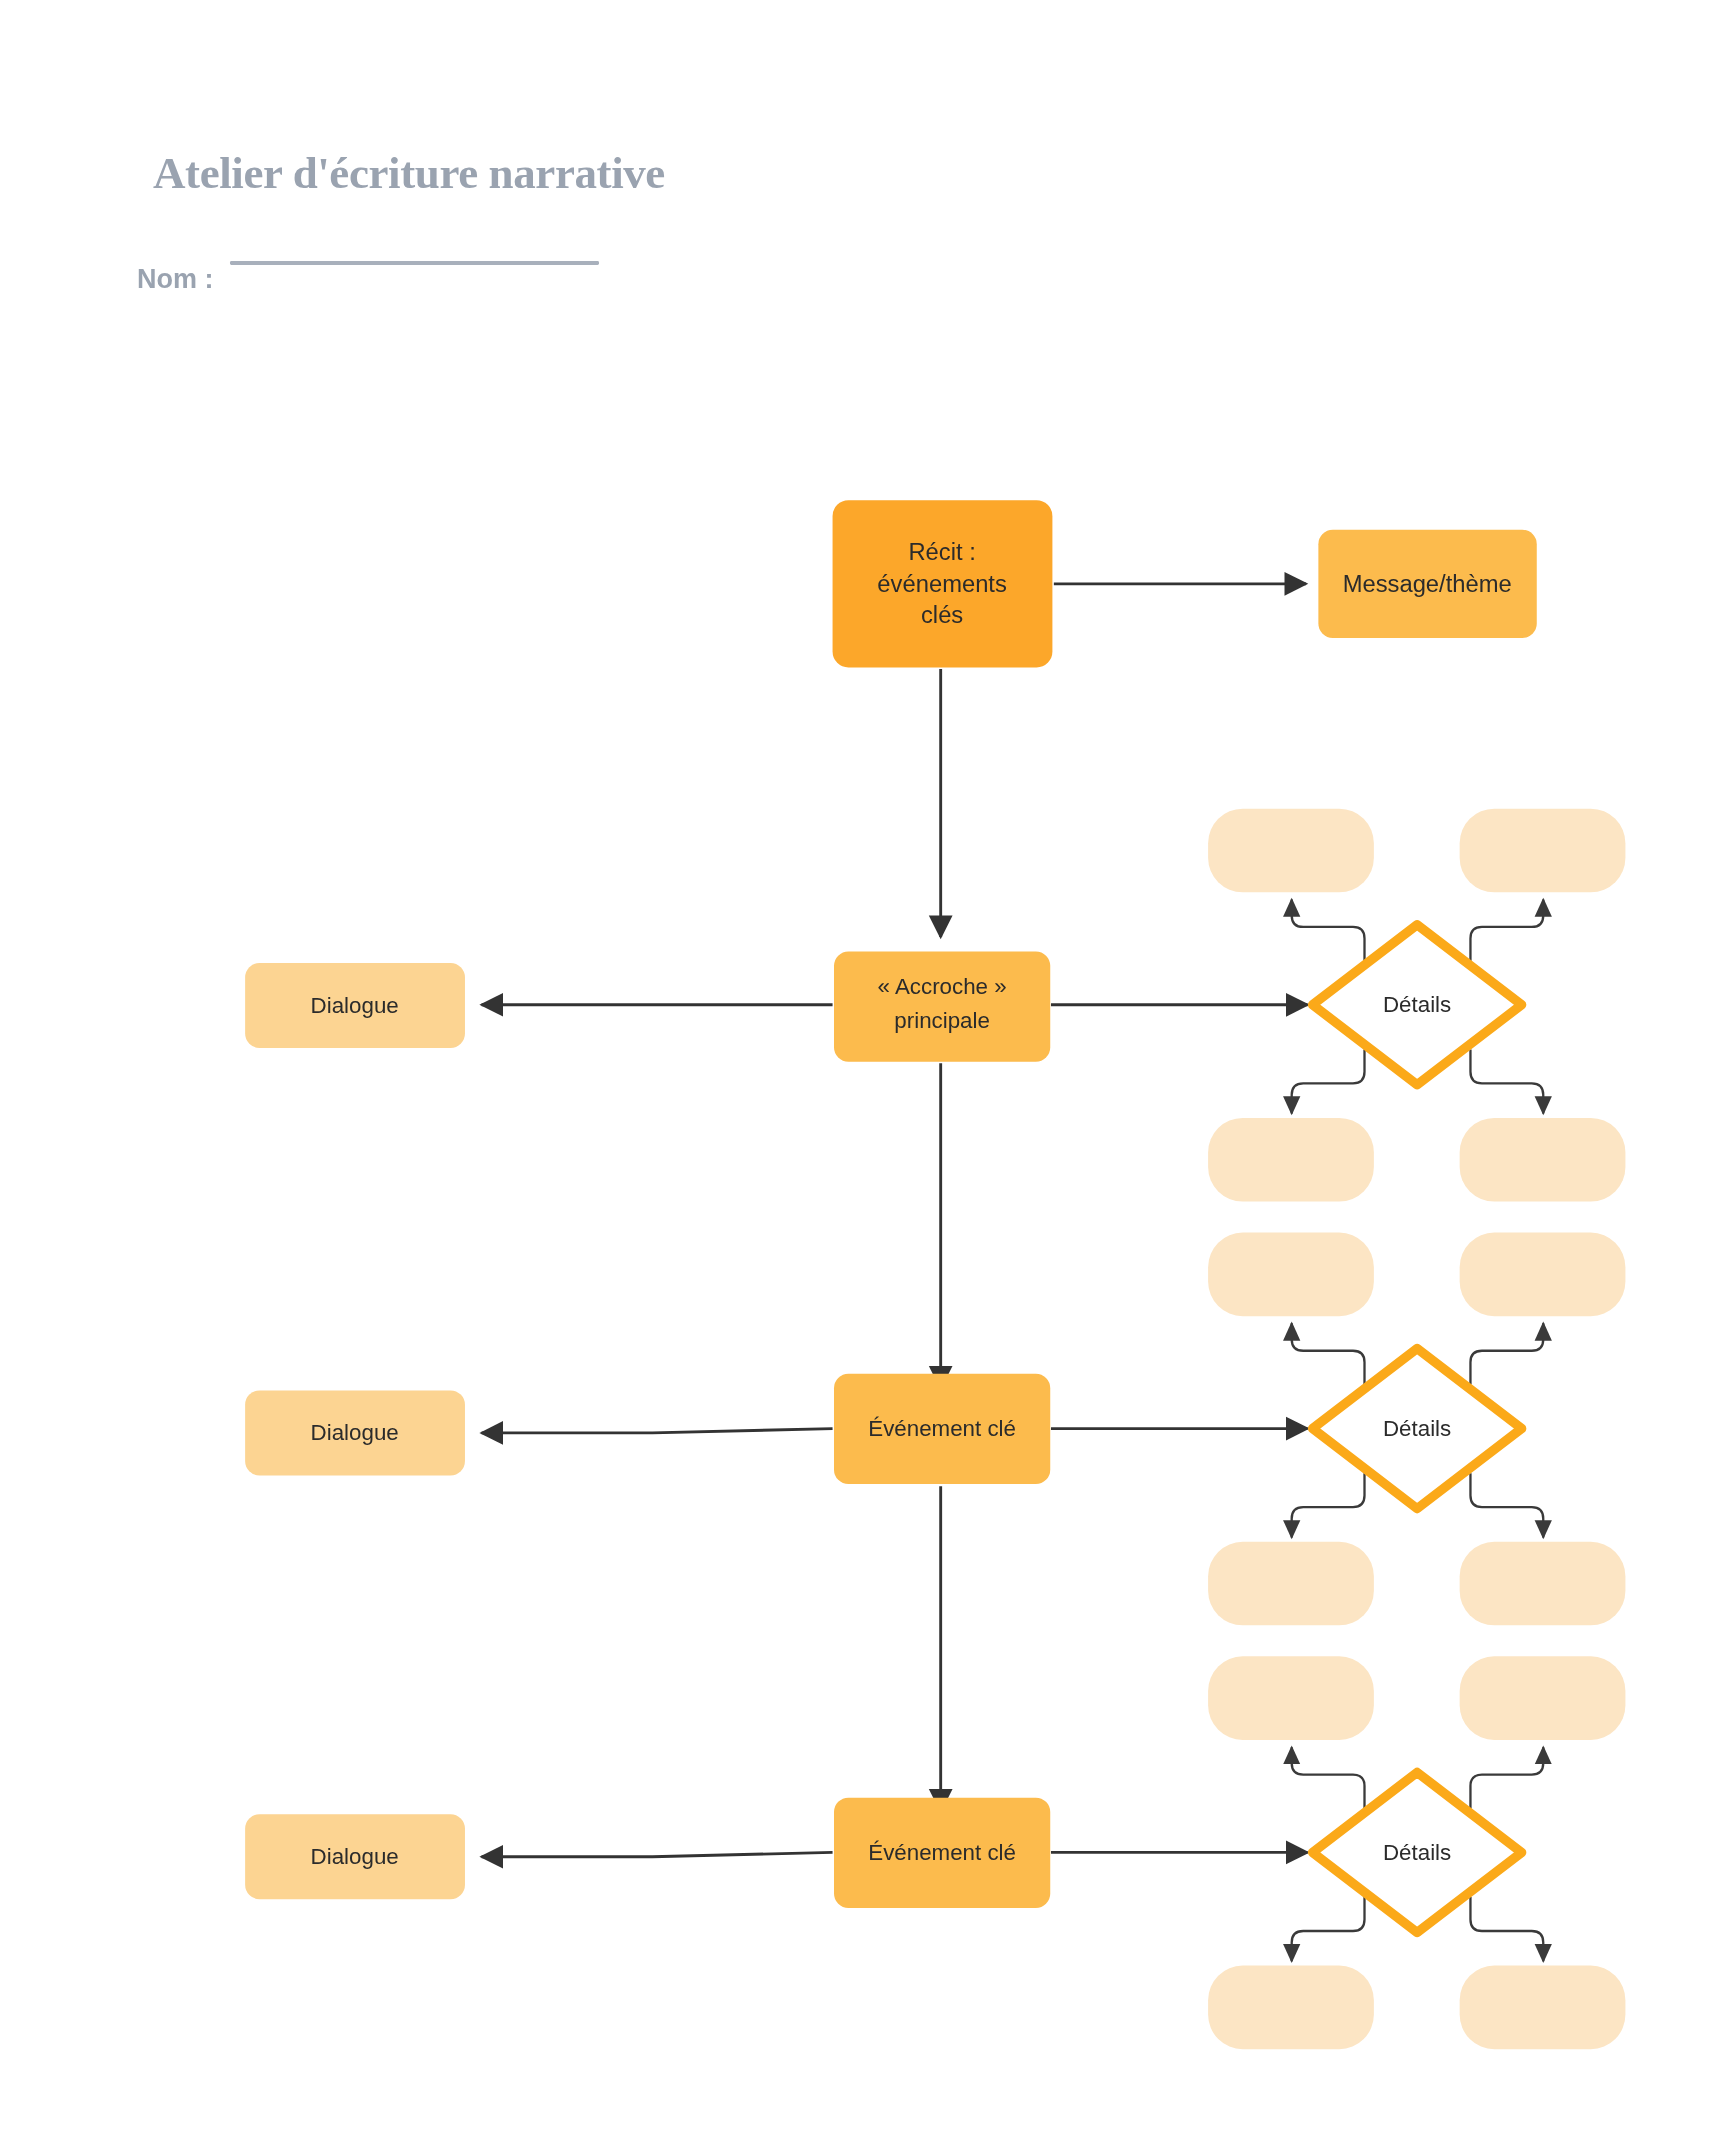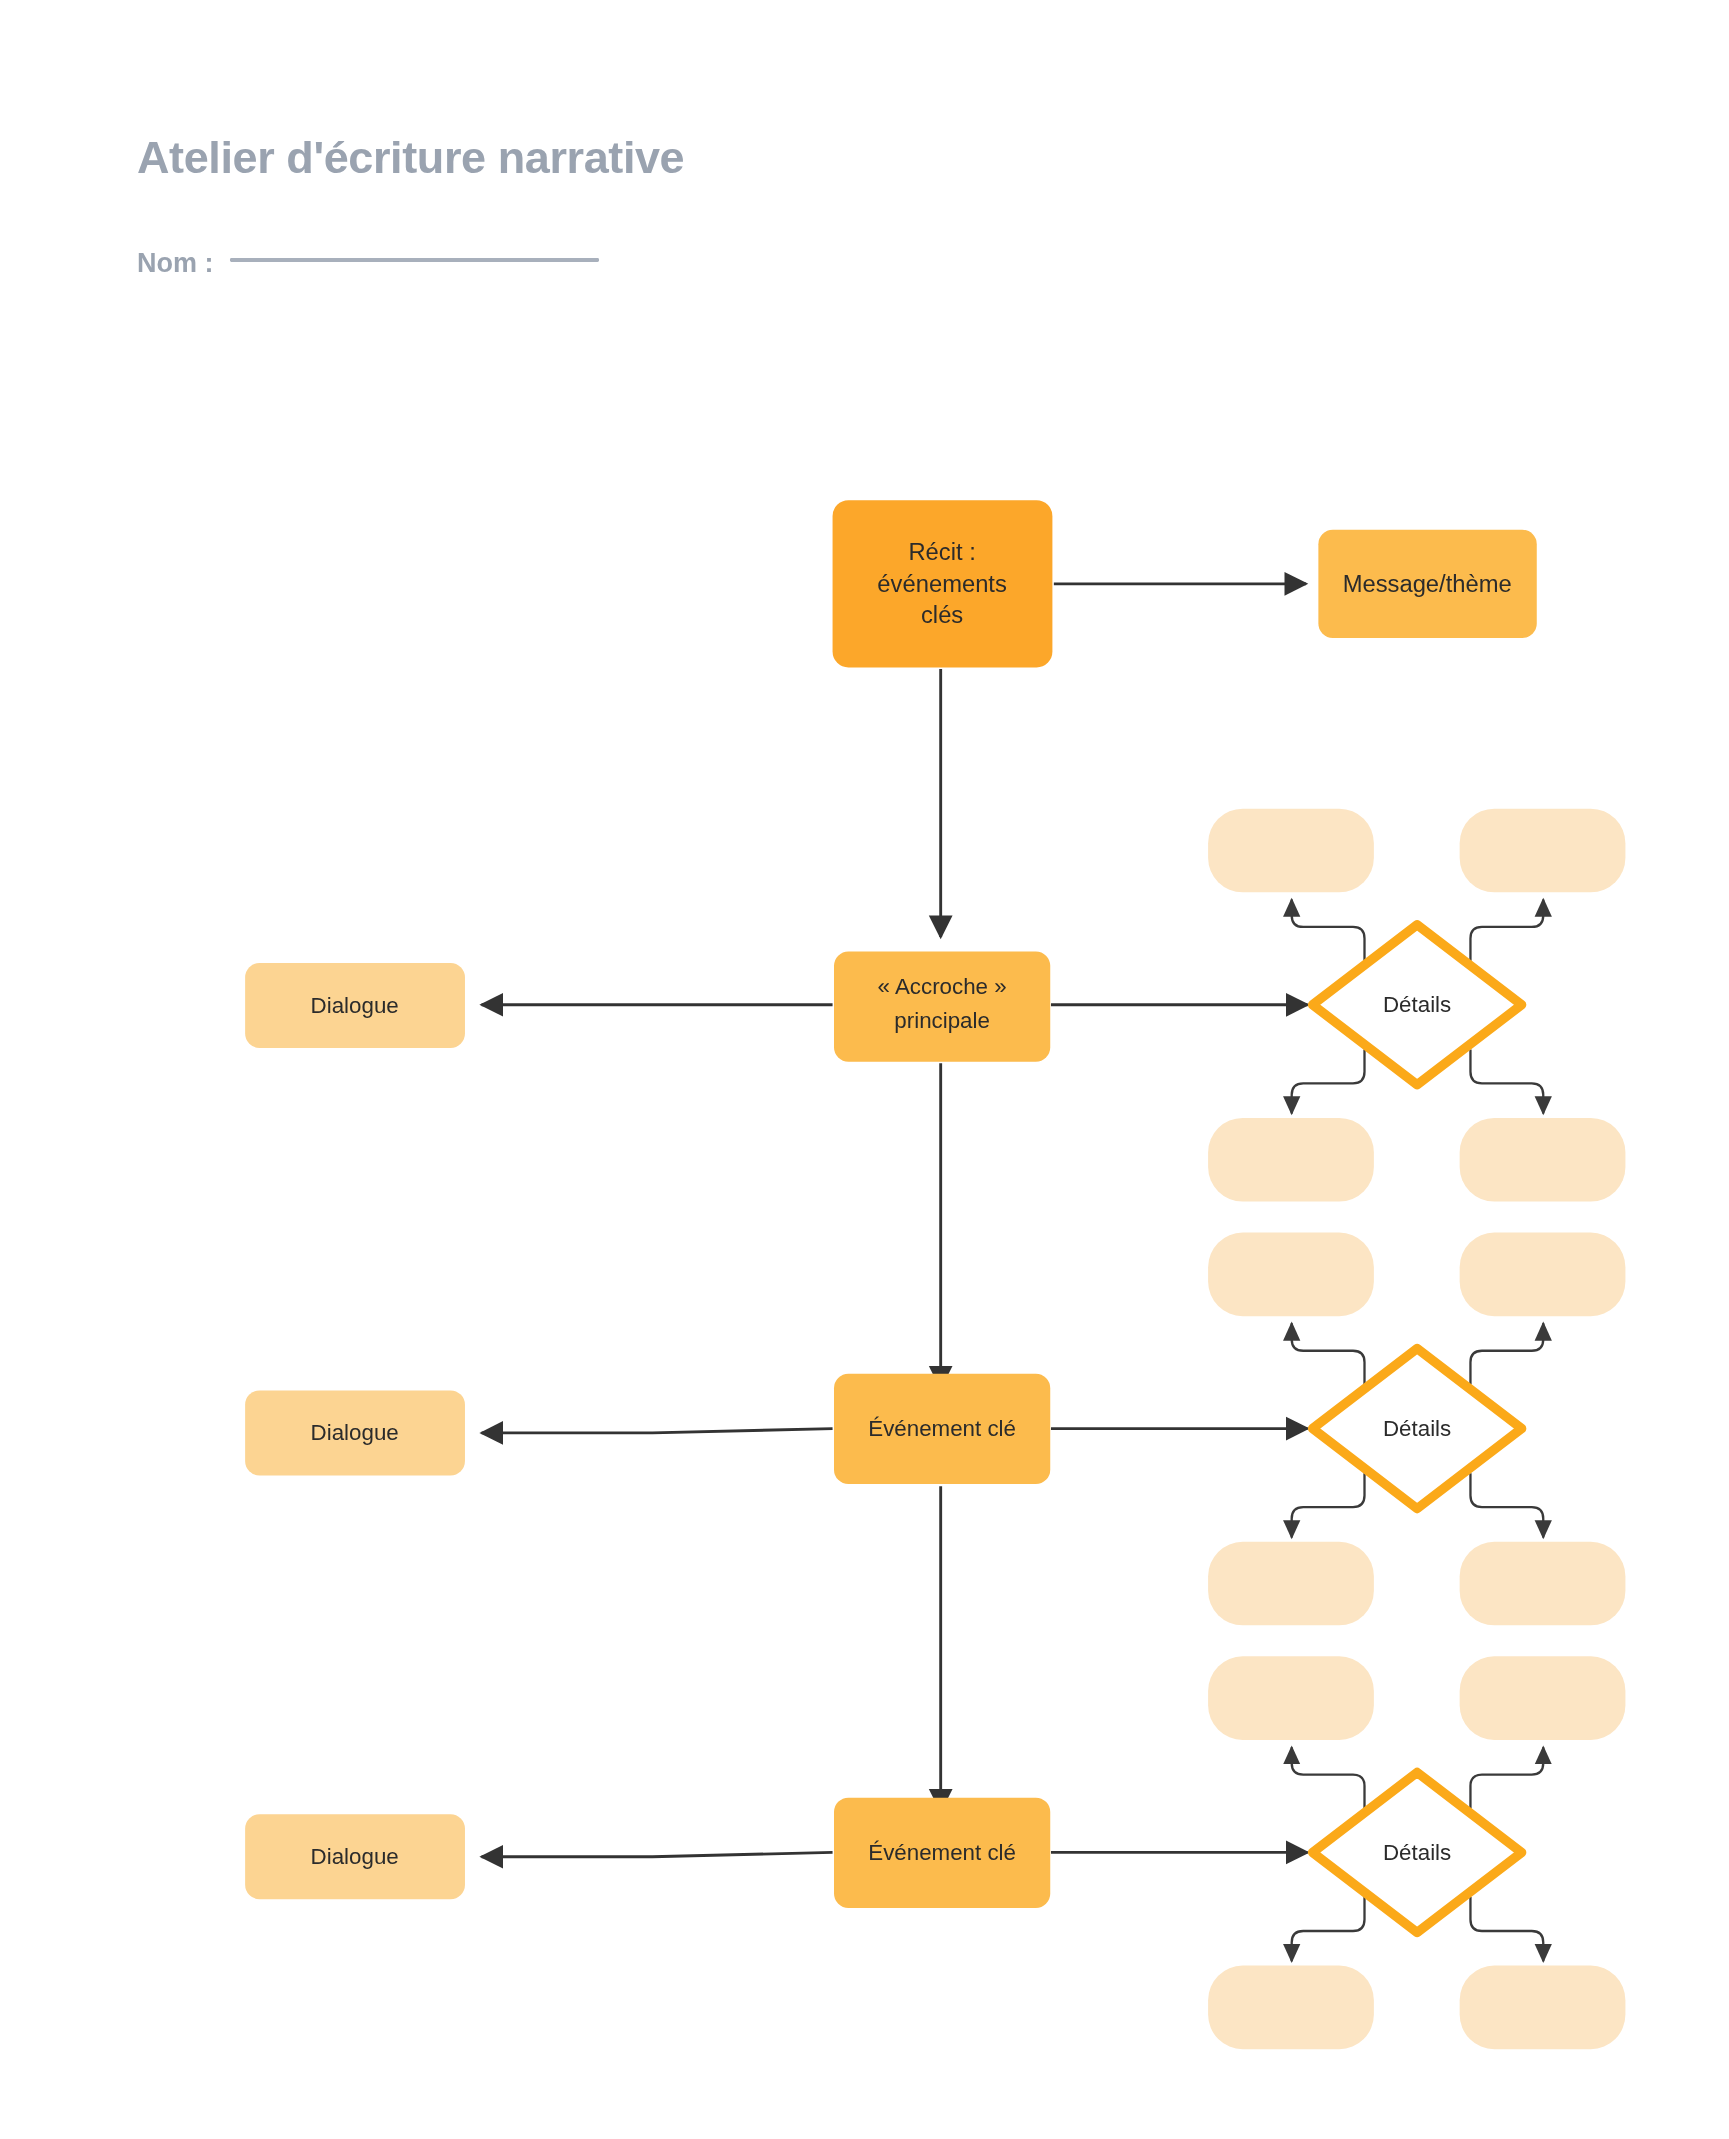--- a/index.html
+++ b/index.html
@@ -9,23 +9,23 @@
     font-family:"Liberation Sans","DejaVu Sans",sans-serif;
     -webkit-font-smoothing:antialiased;
     position:relative;overflow:hidden;
   }
   #sheet{position:absolute;inset:0;background:#fff;}
 
   
   .header{position:absolute;left:137px;top:133px;}
   .doc-title{
     font-size:45px;font-weight:bold;color:#9AA3B0;
-    letter-spacing:-0.4px;line-height:1.1;margin:0;white-space:nowrap;
+    letter-spacing:-0.4px;line-height:1.1;margin:16px;white-space:nowrap;font-family:Liberation Serif, serif;
   }
-  .field-row{display:flex;align-items:center;margin-top:40px;}
+  .field-row{display:flex;align-items:flex-start;margin-top:40px;}
   .field-row.first{margin-top:65px;}
   .field-label{
     font-size:27px;font-weight:bold;color:#9AA3B0;white-space:nowrap;
   }
   .field-rule{
     display:inline-block;height:4.3px;background:#A8B0BC;border-radius:1.4px;
     margin-left:16px;position:relative;top:-2.9px;
   }
   .rule-nom{width:369px;}
   .rule-date{width:388px;}

